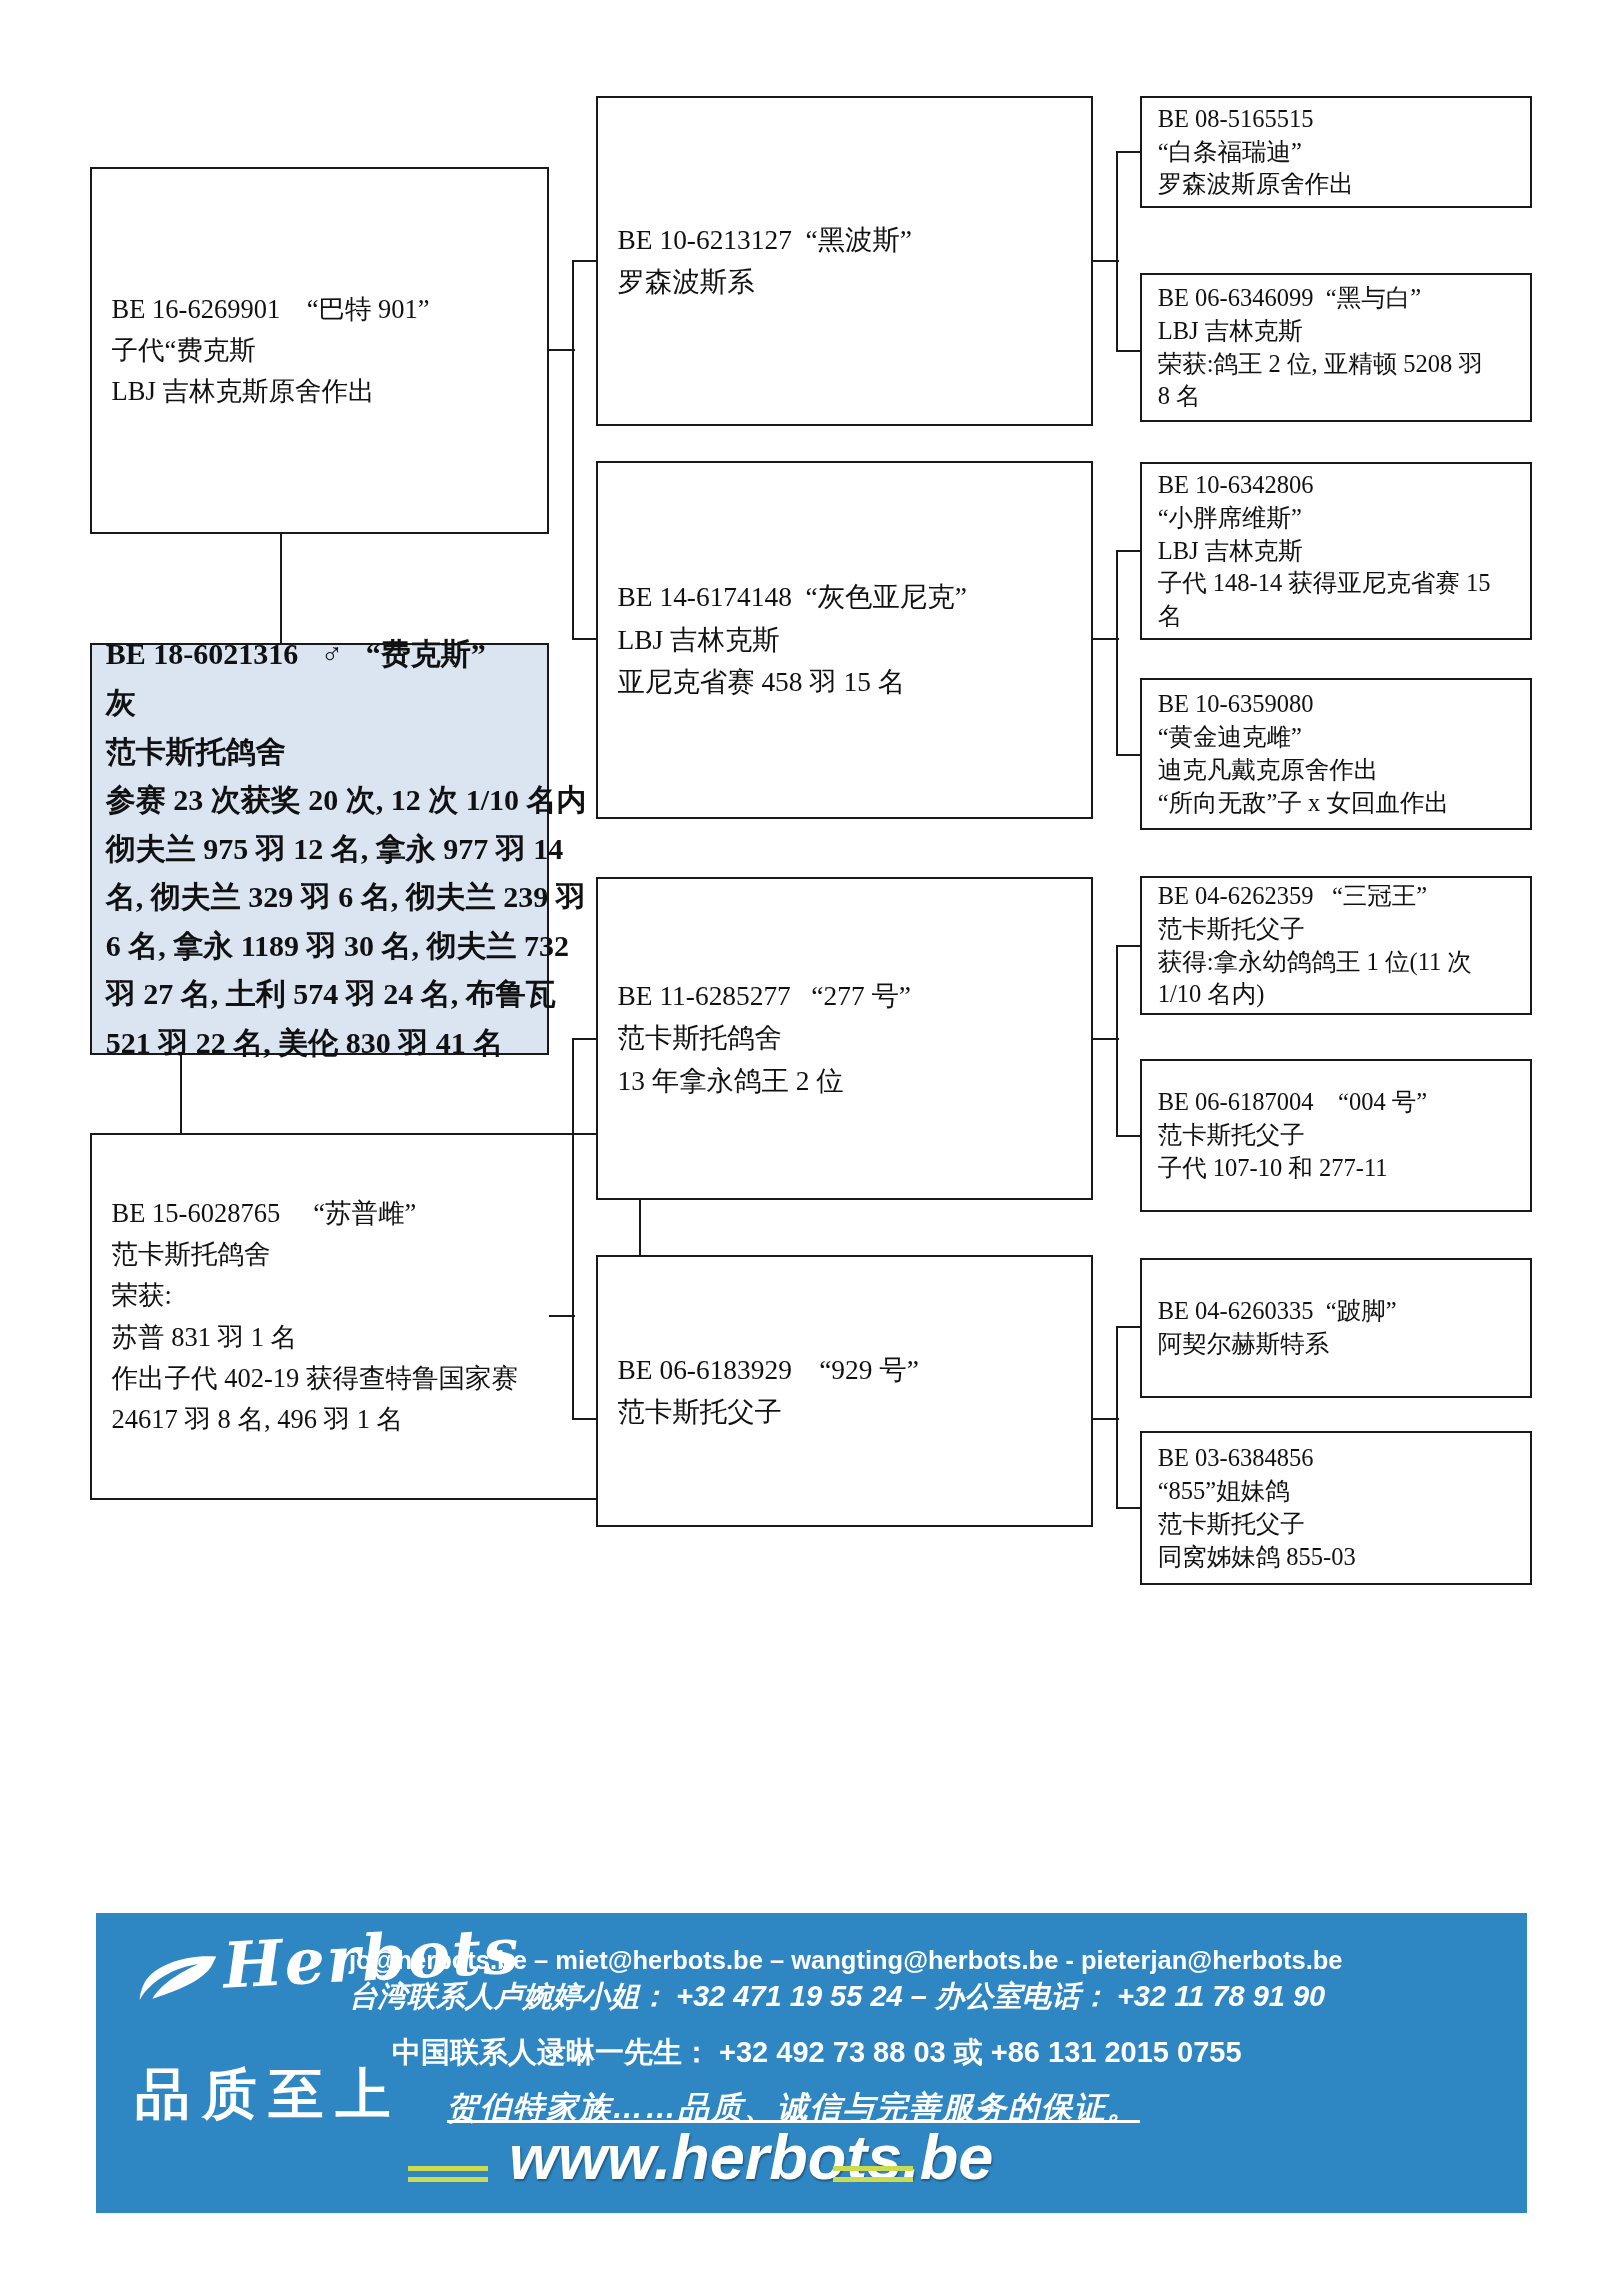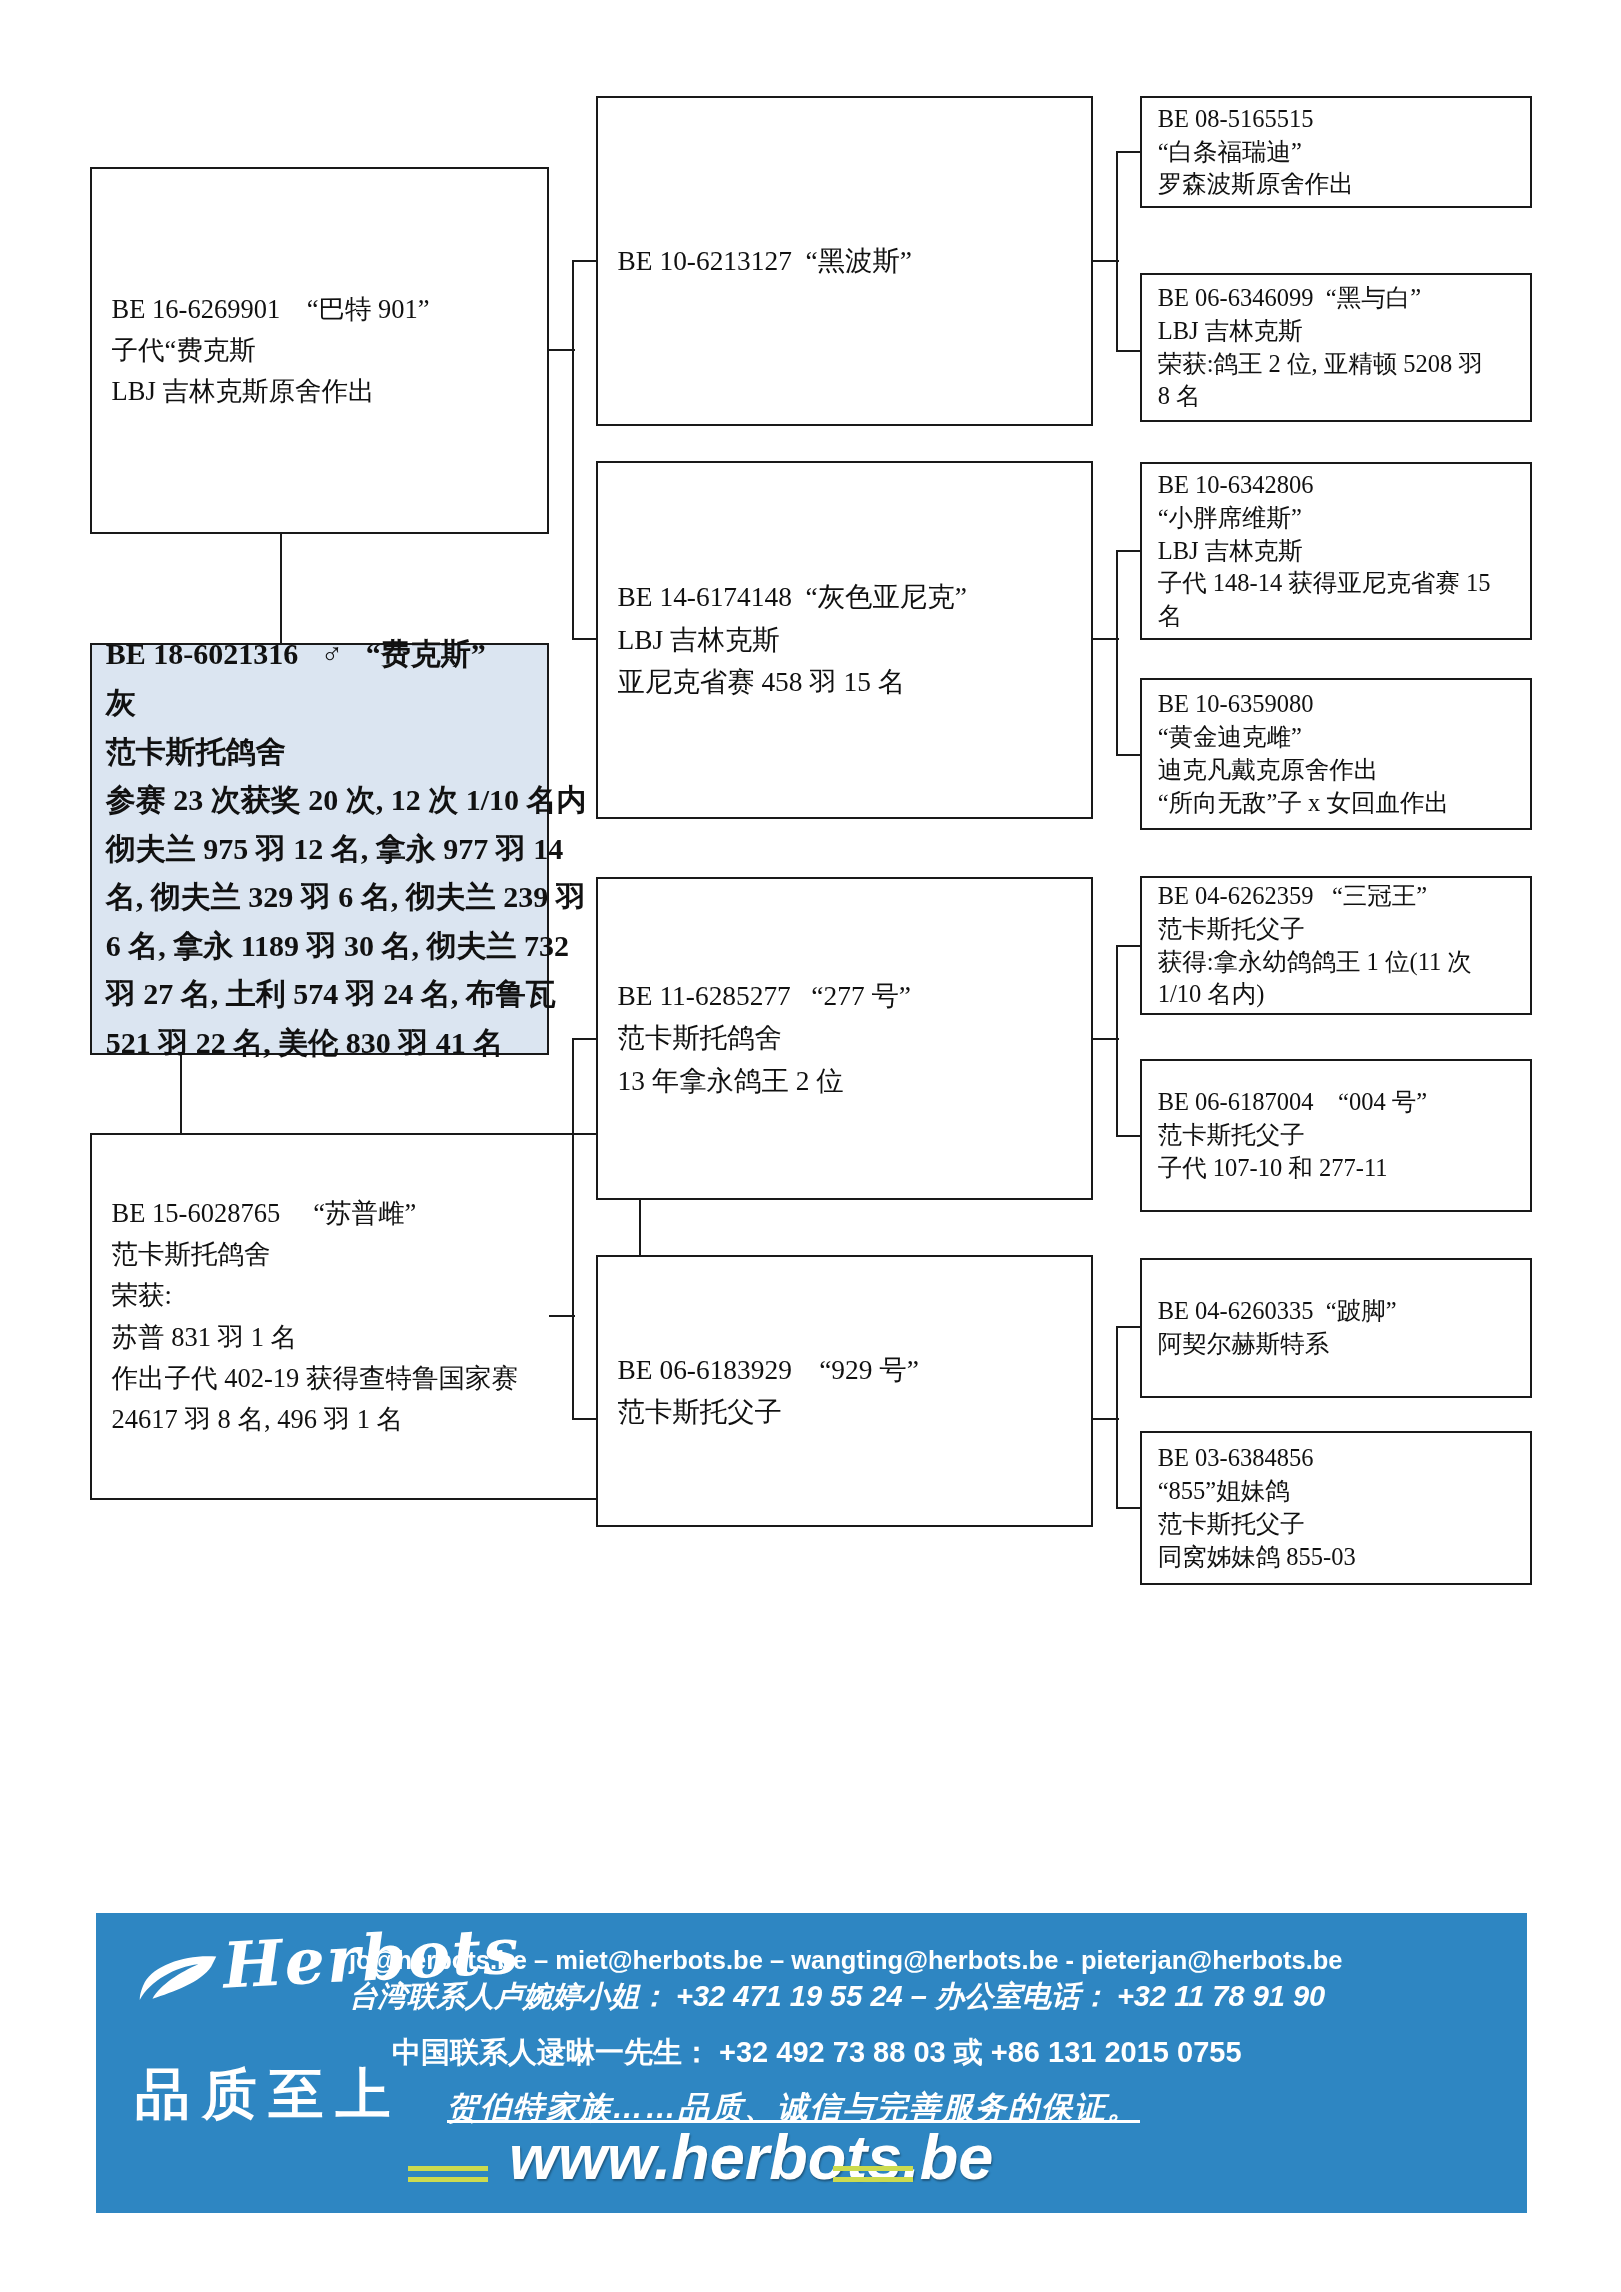--- a/index.html
+++ b/index.html
@@ -60,20 +60,21 @@
       <div class="bline">BE 15-6028765     “苏普雌”</div>
       <div class="bline">范卡斯托鸽舍</div>
       <div class="bline">荣获:</div>
       <div class="bline">苏普 831 羽 1 名</div>
       <div class="bline">作出子代 402-19 获得查特鲁国家赛</div>
       <div class="bline">24617 羽 8 名, 496 羽 1 名</div>
     </div>
 
   <div class="pbox mid" style="left:596px;top:96px;width:497px;height:330px">
       <div class="bline">BE 10-6213127  “黑波斯”</div>
+      <div class="bline">罗森波斯系</div>
     </div>
 
   <div class="pbox mid" style="left:596px;top:461px;width:497px;height:358px">
       <div class="bline">BE 14-6174148  “灰色亚尼克”</div>
       <div class="bline">LBJ 吉林克斯</div>
       <div class="bline">亚尼克省赛 458 羽 15 名</div>
     </div>
 
   <div class="pbox mid" style="left:596px;top:877px;width:497px;height:323px">
       <div class="bline">BE 11-6285277   “277 号”</div>

